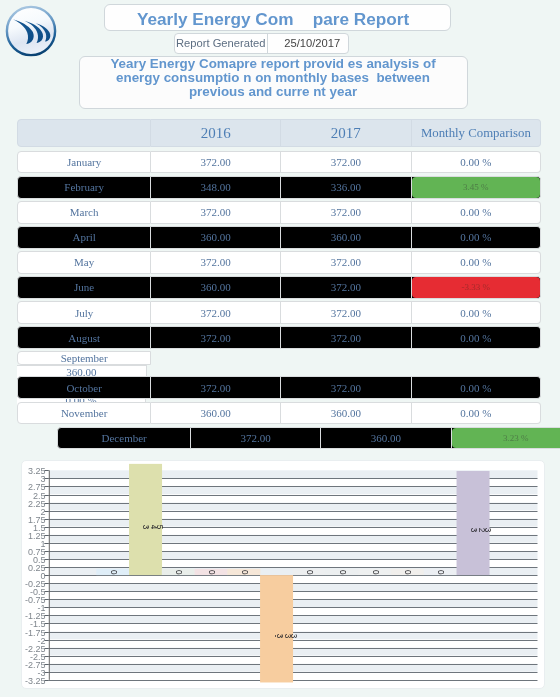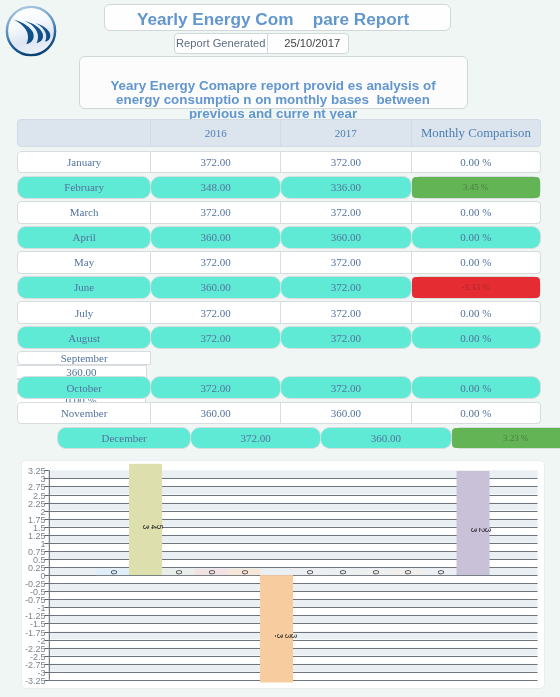--- a/index.html
+++ b/index.html
@@ -9,38 +9,38 @@
   
   .logo{position:absolute;left:-1px;top:-1px;width:64px;height:64px;}
 
   
   .title-box{position:absolute;left:104px;top:4px;width:347px;height:27px;border:1px solid #d0d7db;border-radius:6px;background:#fefefe;box-sizing:border-box;}
   .title-text{color:#6296ce;font-size:17.2px;font-weight:bold;text-align:center;line-height:28px;white-space:pre;padding-right:9px;}
   .rg-box{position:absolute;left:174px;top:32.5px;width:175px;height:21px;border:1px solid #d0d7db;border-radius:4px;background:#fefefe;box-sizing:border-box;display:flex;}
   .rg-label{width:92.5px;border-right:1px solid #d0d7db;font-size:11.2px;color:#5d6e82;text-align:center;line-height:19px;box-sizing:border-box;}
   .rg-value{flex:1;font-size:11.2px;color:#444;text-align:center;line-height:19px;padding-left:9px;}
   .sub-box{position:absolute;left:78.5px;top:55.5px;width:389px;height:53.5px;border:1px solid #d0d7db;border-radius:6px;background:#fcfcfc;box-sizing:border-box;}
-  .sub-text{color:#6296ce;font-size:13.4px;font-weight:bold;text-align:center;line-height:14.2px;padding-top:22px;white-space:pre;}
+  .sub-text{color:#6296ce;font-size:13.4px;font-weight:bold;text-align:center;line-height:14.2px;padding-top:0;white-space:pre;}
 
   
   .tbl{position:absolute;left:17px;top:119px;width:524px;}
   .trow{display:flex;position:absolute;left:0;width:524px;}
   .tcell{box-sizing:border-box;font-size:11px;font-family:"Liberation Serif",serif;display:flex;align-items:center;justify-content:center;height:100%;}
   .c0{width:134.3px;}
   .c1{width:129.7px;}
   .c2{width:130.75px;}
   .c3{width:129.25px;}
   .hdr{top:0;height:28px;}
-  .hdr .tcell{background:#dce5ed;color:#4d7eb5;font-size:11px;font-family:"Liberation Serif",serif;border:1px solid #d2dbe4;border-left:none;}
+  .hdr .tcell{background:#dce5ed;color:#4d7eb5;font-size:15px;font-family:"Liberation Serif",serif;border:1px solid #d2dbe4;border-left:none;}
   .hdr .c0{border-radius:4px 0 0 4px;border-left:1px solid #d2dbe4;}
   .hdr .c3{border-radius:0 4px 4px 0;font-size:12.8px;}
   .body-row{height:22.6px;}
   .body-row .tcell{color:#53749e;border:1px solid #d9dcde;border-left:none;font-family:Liberation Serif, serif;}
   .body-row.odd .tcell{background:#fff;}
-  .body-row.even .tcell{background:#5eead4;border-radius:9px;}
+  .body-row.even .tcell{background:#000000;}
   .body-row .c0{border-radius:4px 0 0 4px;border-left:1px solid #d9dcde;}
   .body-row .c3{border-radius:0 4px 4px 0;}
   .pct-bar{width:100%;height:100%;display:flex;align-items:center;justify-content:center;border-radius:4px;font-size:9px;}
   .pct-green{background:#62b454;color:#4e7d46;}
   .pct-red{background:#e62c33;color:#a52a2a;}
 
   
   .chart-panel{position:absolute;left:21px;top:460px;width:523.5px;height:229px;background:#fff;border:1px solid #e9eef0;border-radius:5px;box-sizing:border-box;overflow:hidden;}
 </style>
 </head>

